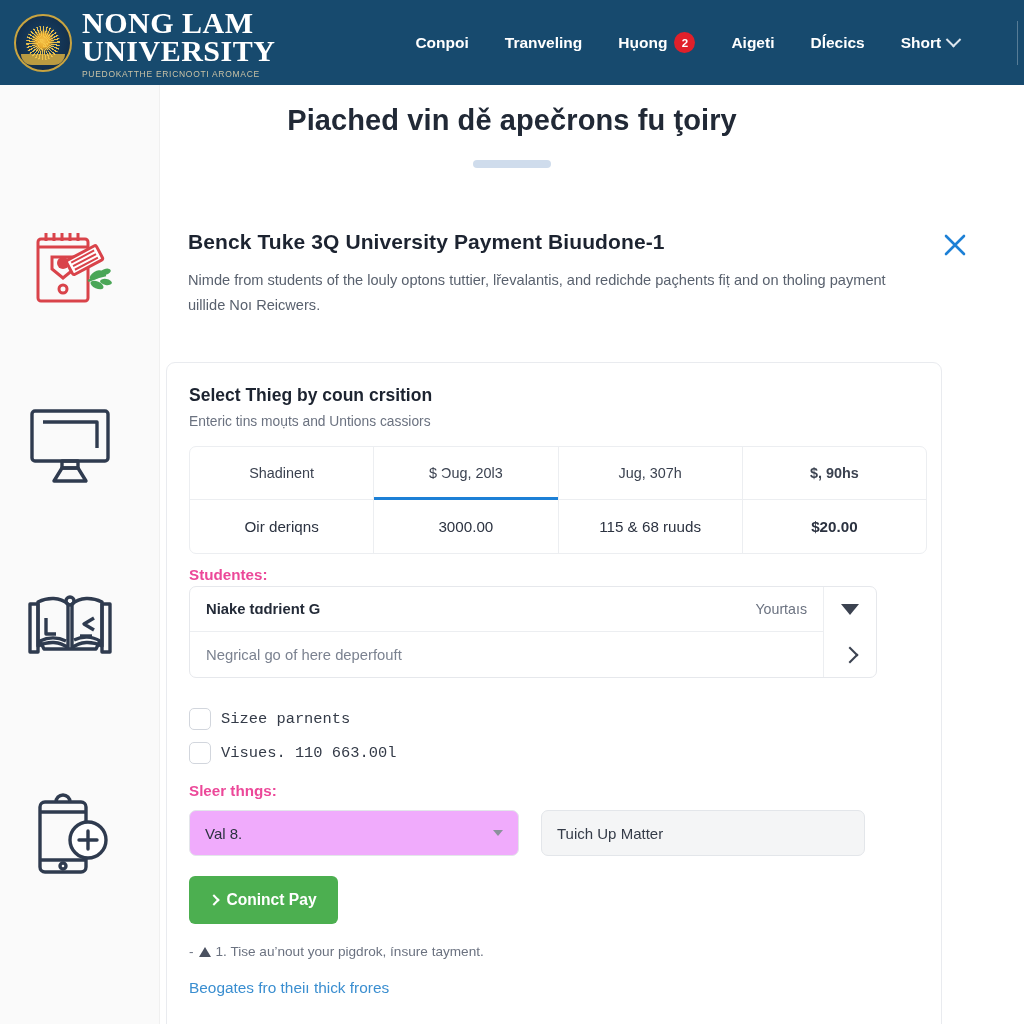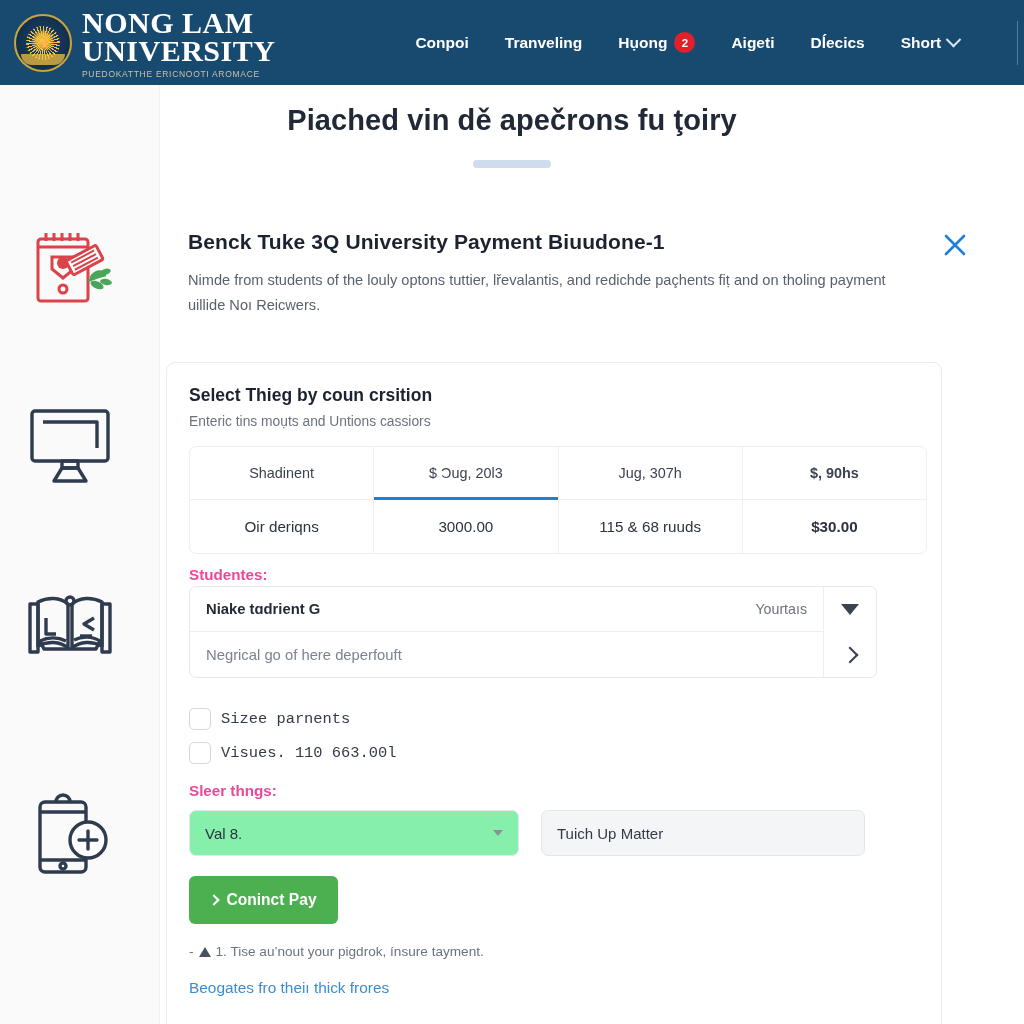--- a/index.html
+++ b/index.html
@@ -350,21 +350,21 @@
   
   .row-inputs {
     margin-top: 11px;
     display: flex;
     gap: 22px;
   }
   .select-box {
     width: 330px; height: 46px;
     border: 1px solid #e3e6ea;
     border-radius: 7px;
-    background: #86efac;
+    background: #f0abfc;
     display: flex;
     align-items: center;
     padding: 0 15px;
     cursor: pointer;
   }
   .select-val { font-size: 15px; color: #2b3240; }
   .select-caret {
     margin-left: auto;
     width: 0; height: 0;
     border-left: 5px solid transparent;
@@ -578,21 +578,21 @@
       <div class="cell">
         <span>Oir deriqns</span>
       </div>
       <div class="cell">
         <span>3000.00</span>
       </div>
       <div class="cell">
         <span>115 &amp; 68 ruuds</span>
       </div>
       <div class="cell">
-        <span>$30.00</span>
+        <span>$20.00</span>
       </div>
     </div>
   </div>
 
   <div class="field-label">Studentes:</div>
   <div class="combo">
     <div class="combo-main">
       <div class="combo-line top">
         <span class="combo-val">Niake tɑdrient G</span>
         <span class="combo-right">Yourtaıs</span>

